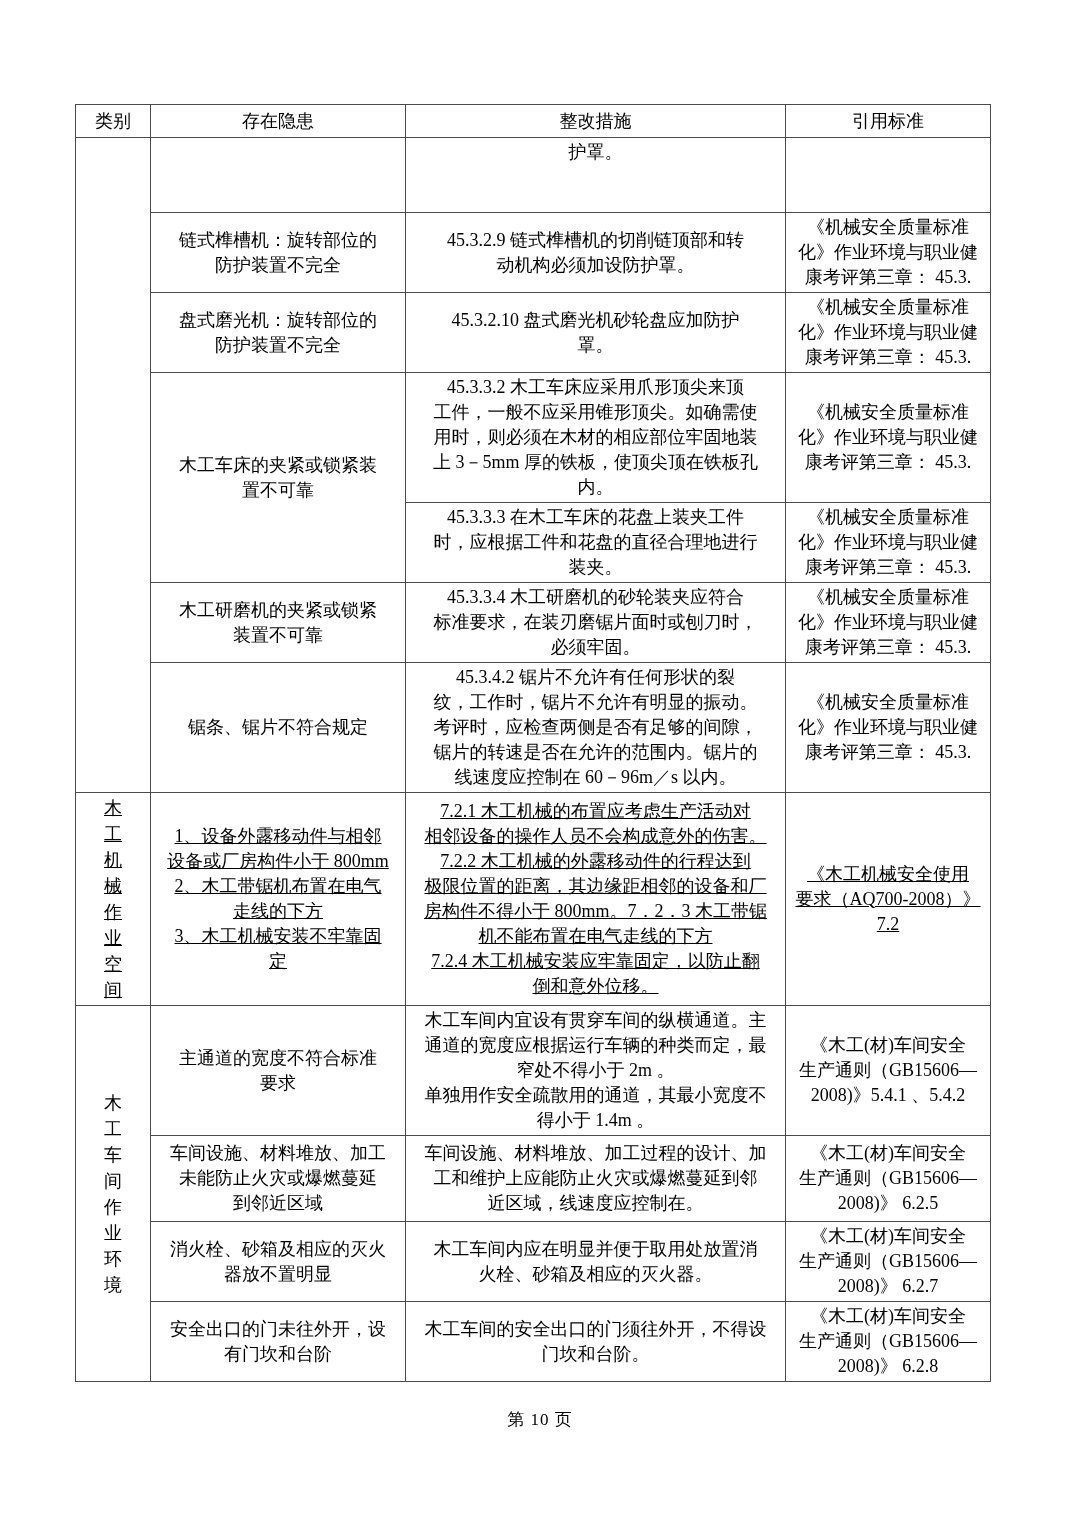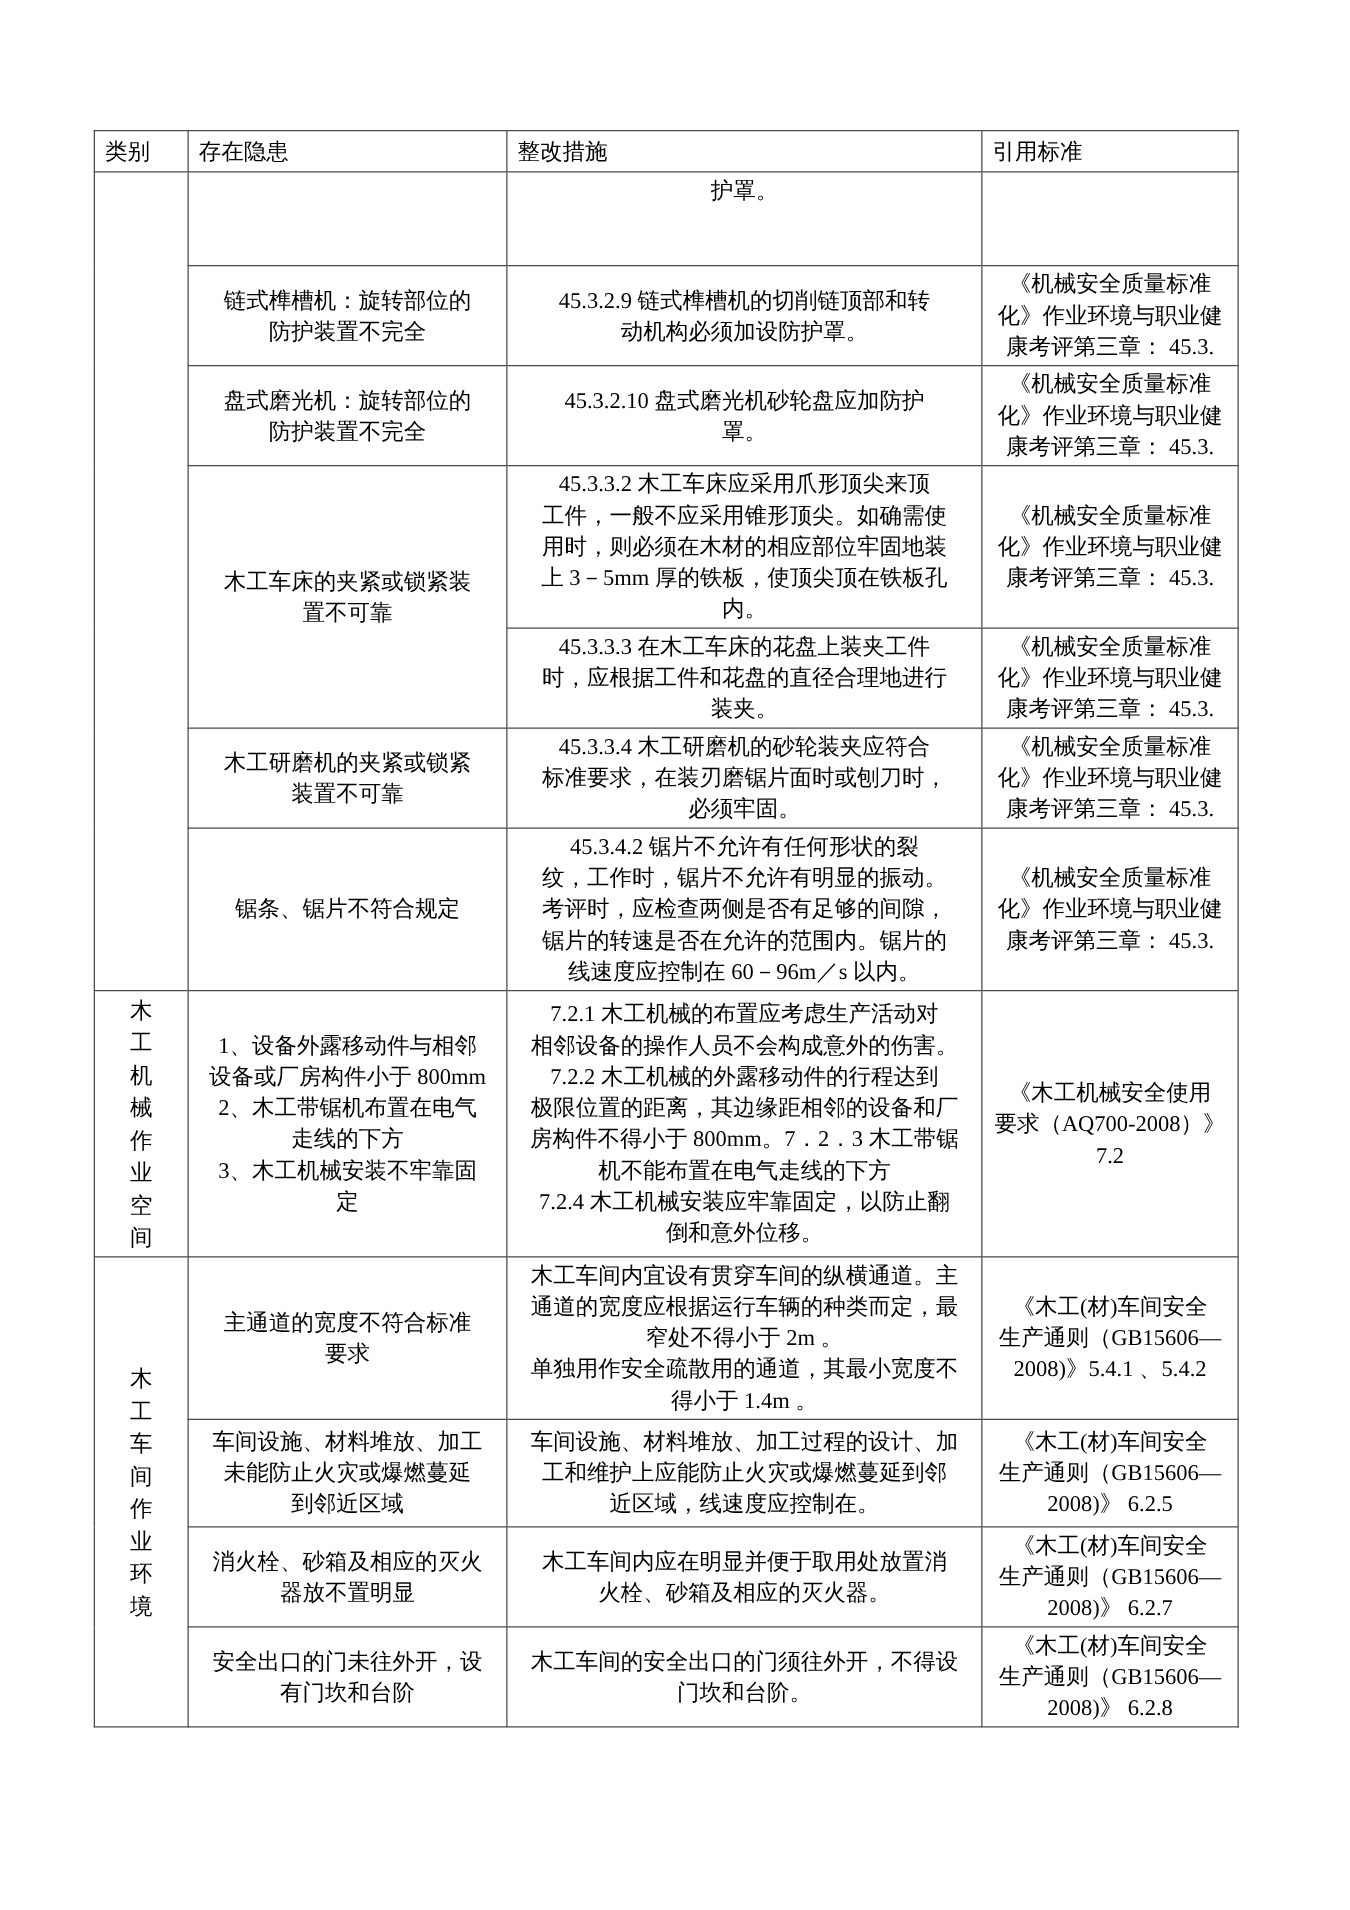--- a/index.html
+++ b/index.html
@@ -15,31 +15,31 @@
   col.c-cat{width:75px;}
   col.c-haz{width:255px;}
   col.c-meas{width:380px;}
   col.c-std{width:205px;}
   th,td{
     border:1px solid #4a4a4a;
     font-size:18px;line-height:25px;font-weight:normal;
     vertical-align:middle;padding:2px 8px;
     overflow:hidden;
   }
-  th{text-align:left;}
+  th{text-align:center;}
   tr.hrow{height:33px;}
   td.haz,td.meas,td.std{white-space:pre-line;text-align:center;}
   td.cat{text-align:center;padding:2px 1px;}
   .vtext{width:1.1em;margin:0 auto;word-break:break-all;line-height:26px;text-align:center;}
   td.top{vertical-align:top;}
   td.std{position:relative;}
   th.last{position:relative;}
   tr.r1{height:75px;}  tr.r2{height:78px;}  tr.r3{height:77px;}
   tr.r4{height:127px;} tr.r5{height:74px;margin-top:20px;}  tr.r6{height:60px;}
-  tr.r7{height:130px;} tr.r8{height:210px;} tr.r9{height:123px;}
+  tr.r7{height:130px;} tr.r8{height:210px;text-decoration:underline;} tr.r9{height:123px;}
   tr.r10{height:86px;} tr.r11{height:80px;font-family:Liberation Serif, serif;} tr.r12{height:74px;}
   .footer{
     position:absolute;left:0;top:1408px;width:1080px;
     text-align:center;font-size:17px;letter-spacing:1px;color:#000;
   }
 </style>
 </head>
 <body>
 
 <div class="page">
@@ -189,14 +189,15 @@
 有门坎和台阶</td>
         <td class="meas">木工车间的安全出口的门须往外开，不得设
 门坎和台阶。</td>
         <td class="std"><span>《木工(材)车间安全
 生产通则（GB15606—
 2008)》 6.2.8</span></td>
       </tr>
     </tbody>
   </table>
 
+  <div class="footer">第 10 页</div>
 
 </div>
 
 </body></html>

